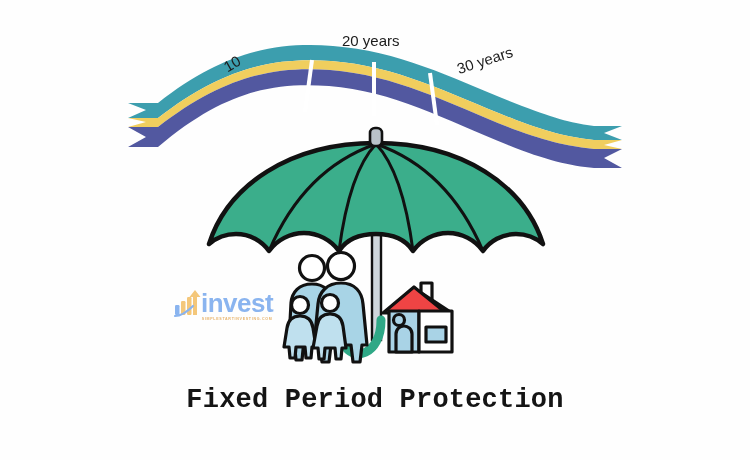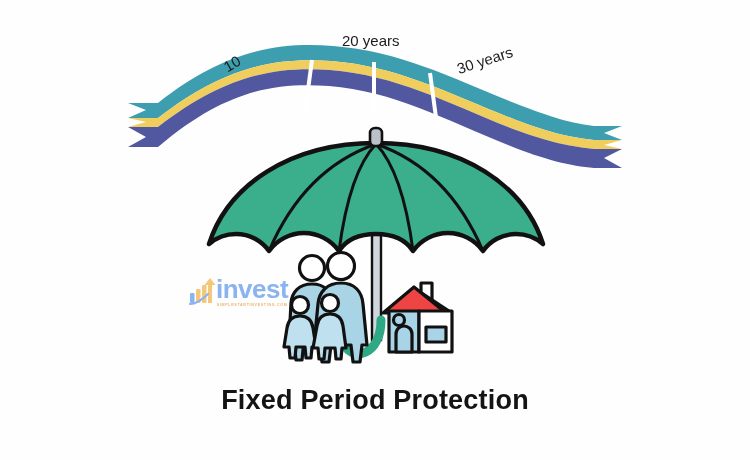--- a/index.html
+++ b/index.html
@@ -70,26 +70,26 @@
   }
   #scene-svg {
     display: block;
     width: 750px;
     height: 460px;
   }
 
   
   #logo {
     position: absolute;
-    left: 188px;
+    left: 173px;
     top: 276px;
     width: 102px;
     height: 46px;
     display: flex;
-    align-items: flex-start;
+    align-items: flex-end;
   }
   #logo-mark {
     width: 30px;
     height: 34px;
     flex: 0 0 auto;
   }
   #logo-text-col {
     margin-left: -2px;
     display: flex;
     flex-direction: column;
@@ -114,21 +114,21 @@
     white-space: nowrap;
   }
 
   
   #caption {
     position: absolute;
     left: 0;
     top: 385px;
     width: 750px;
     text-align: center;
-    font-family: Liberation Sans, sans-serif;
+    font-family: Liberation Mono, monospace;
     font-size: 27px;
     font-weight: 700;
     color: #141414;
     letter-spacing: 0.2px;
   }
 </style>
 </head>
 <body>
 
 <div id="stage">

